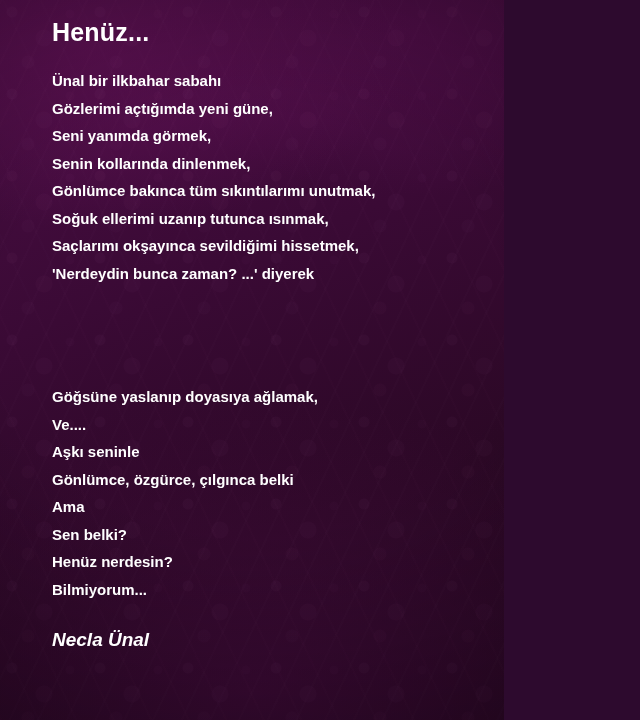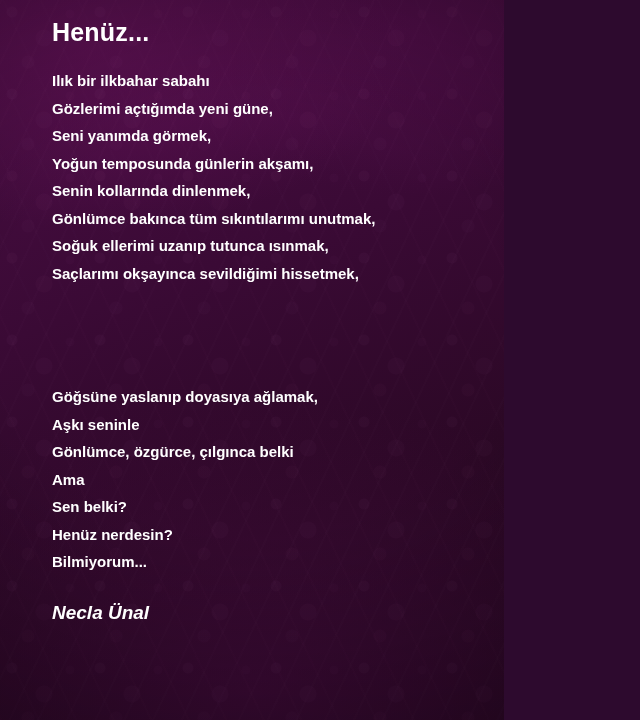--- a/index.html
+++ b/index.html
@@ -92,34 +92,35 @@
 
 <div class="page">
   <div class="texture"></div>
   <div class="texture2"></div>
   <div class="vignette"></div>
 
   <div class="content">
     <h1 class="title">Henüz...</h1>
 
     <div class="stanza">
-      <div class="line">Ilık bir ilkbahar sabahı</div>
+      <div class="line">Ünal bir ilkbahar sabahı</div>
       <div class="line">Gözlerimi açtığımda yeni güne,</div>
       <div class="line">Seni yanımda görmek,</div>
-      <div class="line">Yoğun temposunda günlerin akşamı,</div>
       <div class="line">Senin kollarında dinlenmek,</div>
       <div class="line">Gönlümce bakınca tüm sıkıntılarımı unutmak,</div>
       <div class="line">Soğuk ellerimi uzanıp tutunca ısınmak,</div>
       <div class="line">Saçlarımı okşayınca sevildiğimi hissetmek,</div>
+      <div class="line">'Nerdeydin bunca zaman? ...' diyerek</div>
     </div>
 
     <div class="gap"></div>
 
     <div class="stanza">
       <div class="line">Göğsüne yaslanıp doyasıya ağlamak,</div>
+      <div class="line">Ve....</div>
       <div class="line">Aşkı seninle</div>
       <div class="line">Gönlümce, özgürce, çılgınca belki</div>
       <div class="line">Ama</div>
       <div class="line">Sen belki?</div>
       <div class="line">Henüz nerdesin?</div>
       <div class="line">Bilmiyorum...</div>
     </div>
 
     <div class="author">Necla Ünal</div>
   </div>

